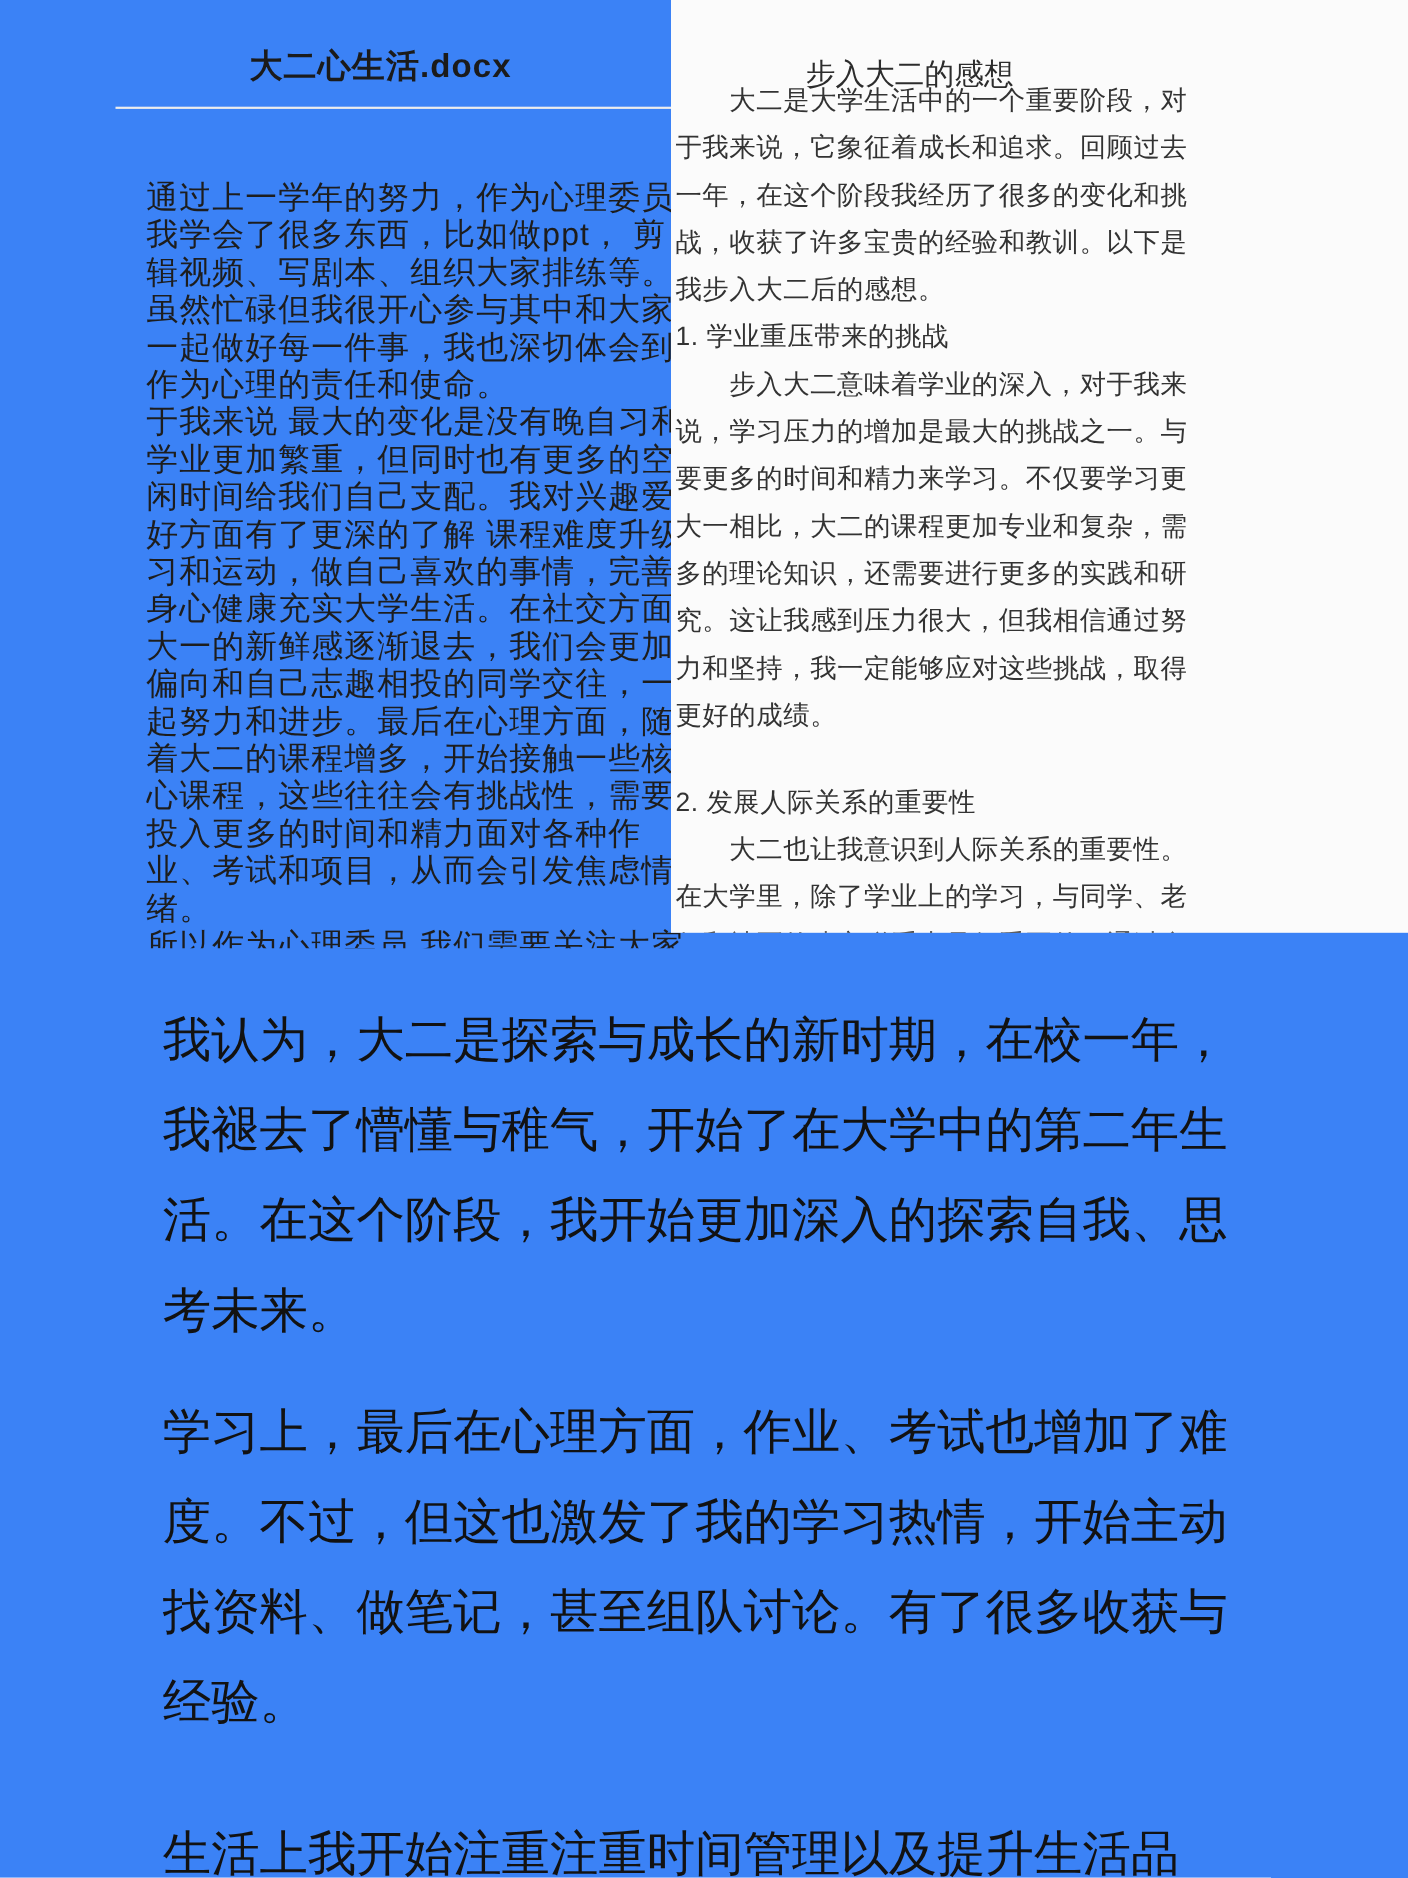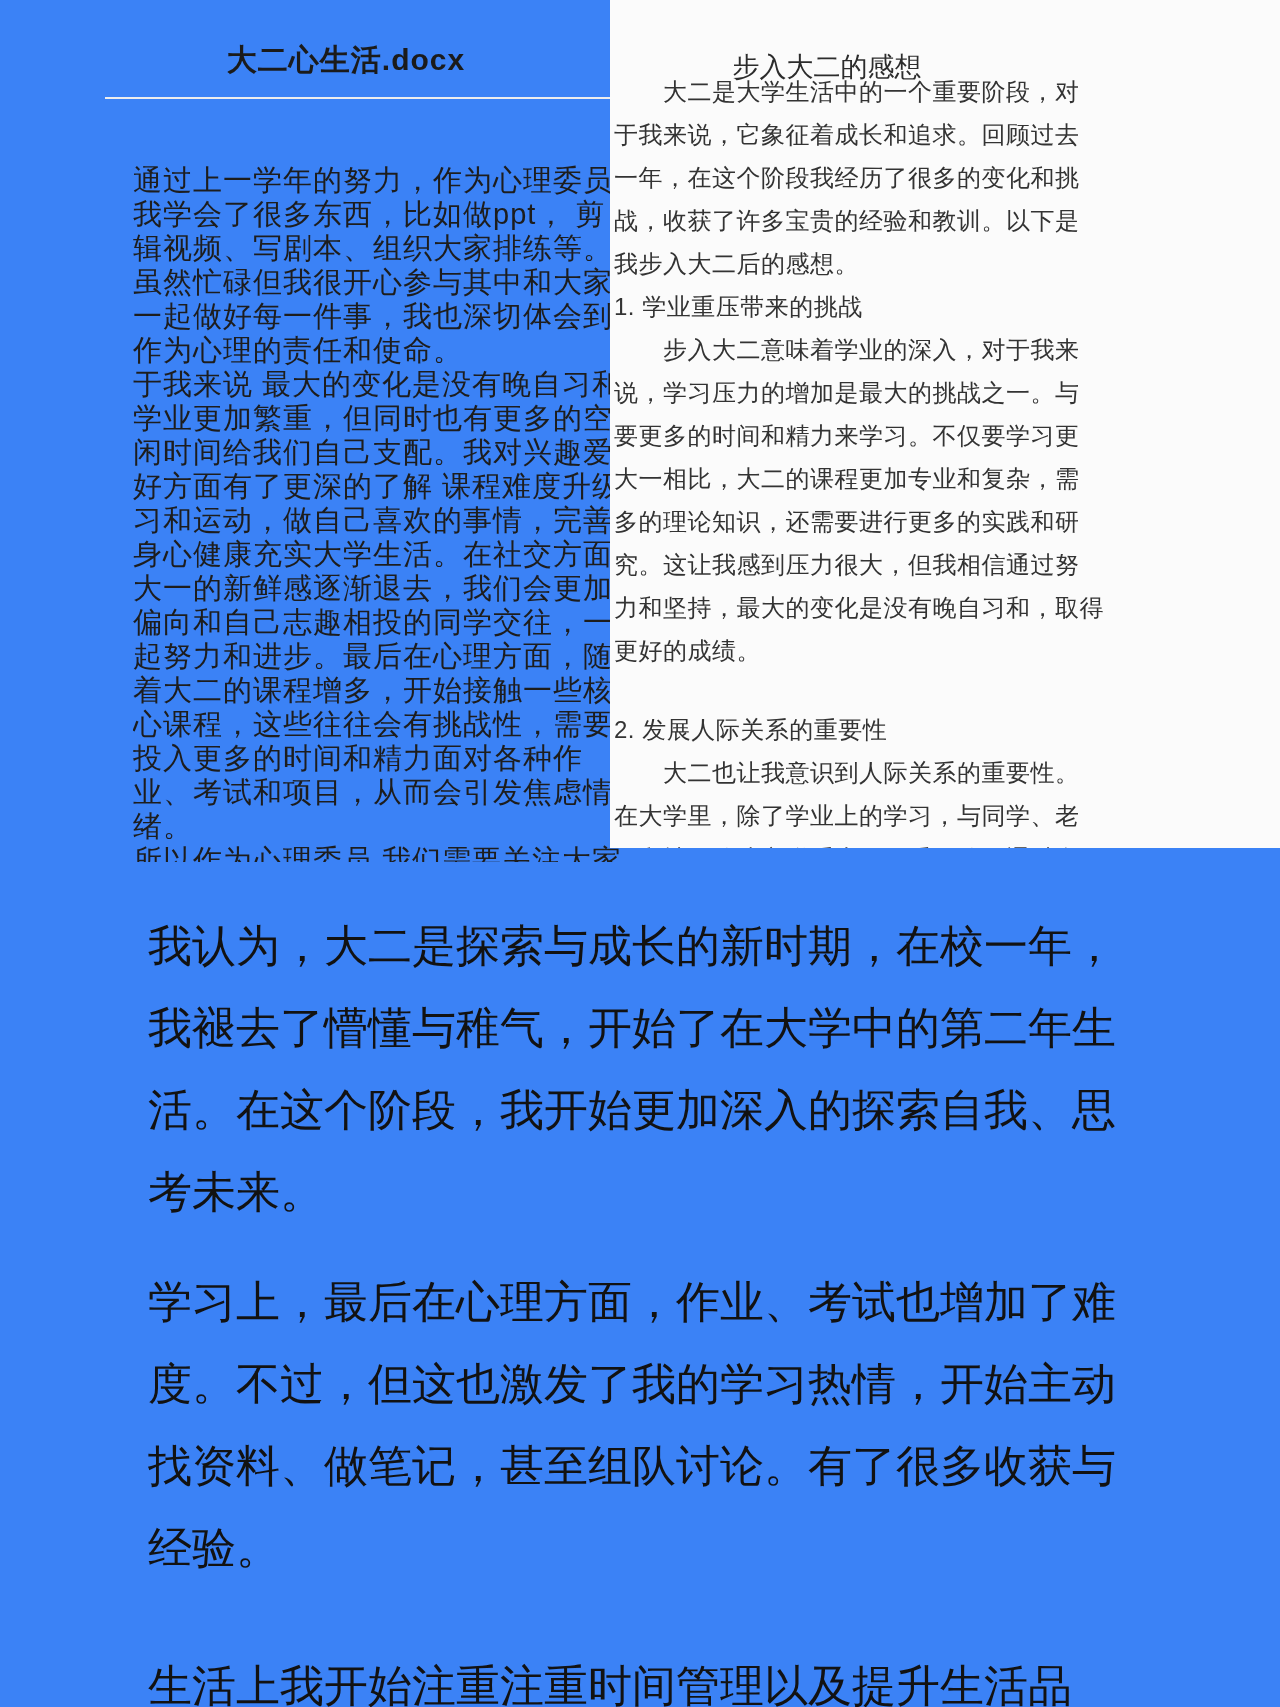--- a/index.html
+++ b/index.html
@@ -176,21 +176,21 @@
         <div class="line">说，学习压力的增加是最大的挑战之一。与</div>
 
         <div class="line">要更多的时间和精力来学习。不仅要学习更</div>
 
         <div class="line">大一相比，大二的课程更加专业和复杂，需</div>
 
         <div class="line">多的理论知识，还需要进行更多的实践和研</div>
 
         <div class="line">究。这让我感到压力很大，但我相信通过努</div>
 
-        <div class="line">力和坚持，最大的变化是没有晚自习和，取得</div>
+        <div class="line">力和坚持，我一定能够应对这些挑战，取得</div>
 
         <div class="line">更好的成绩。</div>
 
         <div class="line"></div>
 
         <div class="line">2. 发展人际关系的重要性</div>
 
         <div class="line">　　大二也让我意识到人际关系的重要性。</div>
 
         <div class="line">在大学里，除了学业上的学习，与同学、老</div>

